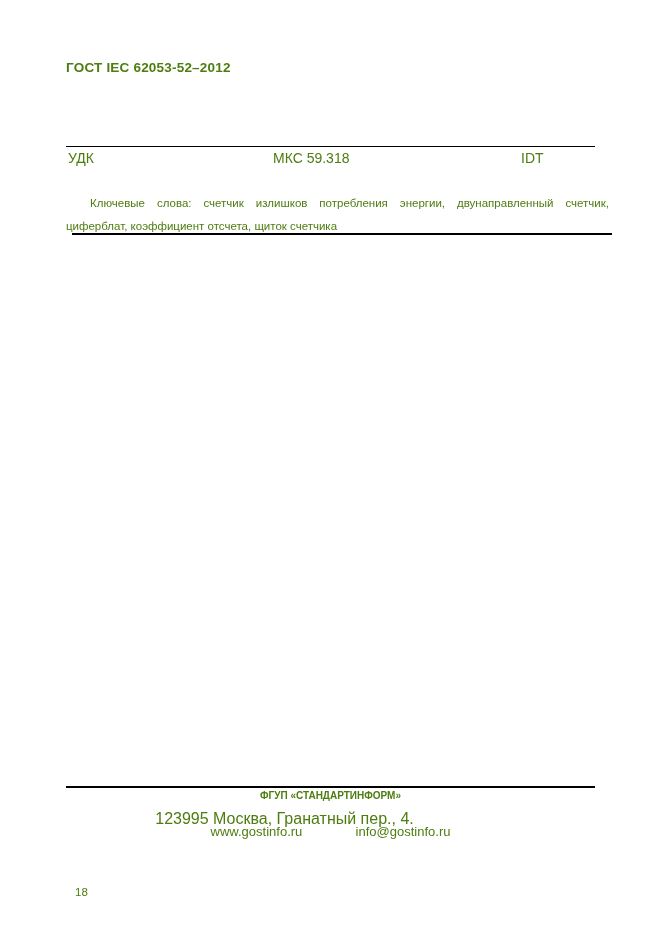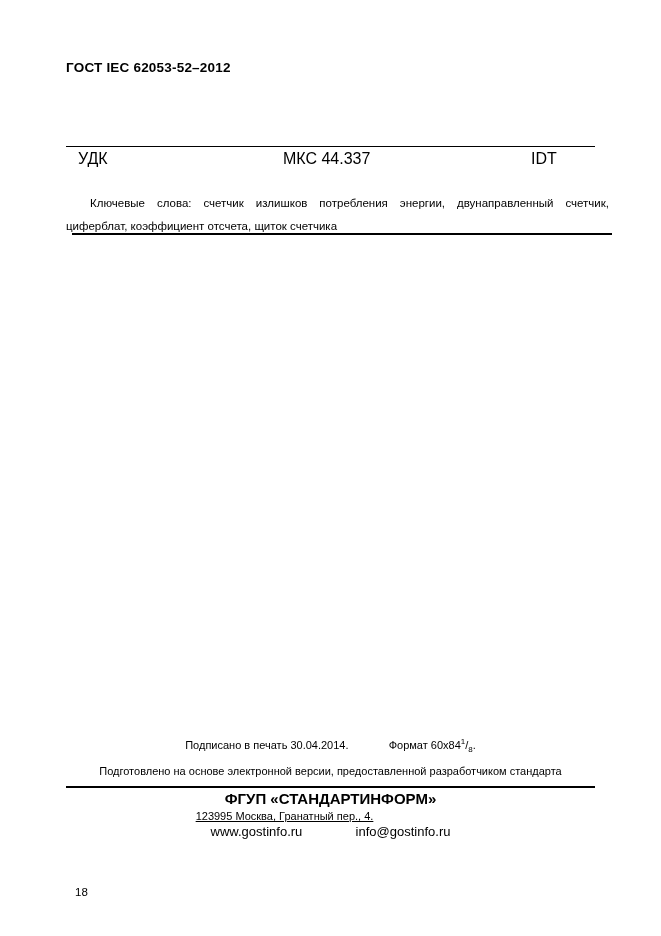--- a/index.html
+++ b/index.html
@@ -6,21 +6,21 @@
     margin: 0;
     padding: 0;
     background: #ffffff;
   }
   .page {
     position: relative;
     width: 661px;
     height: 936px;
     background: #ffffff;
     font-family: "Liberation Sans", sans-serif;
-    color: #000000;
+    color: #4d7c0f;
     overflow: hidden;
   }
 
   .doc-header {
     position: absolute;
     left: 66px;
     top: 60px;
     font-size: 13.5px;
     font-weight: bold;
     letter-spacing: 0.2px;
@@ -30,25 +30,25 @@
     position: absolute;
     left: 66px;
     top: 146px;
     width: 529px;
     height: 1px;
     background: #000000;
   }
 
   .meta-row {
     position: absolute;
-    left: 78px;
+    left: 68px;
     top: 150px;
     width: 529px;
     height: 18px;
-    font-size: 16px;
+    font-size: 14px;
     text-align: right;
   }
   .meta-udk {
     position: absolute;
     left: 0px;
     top: 0px;
   }
   .meta-mks {
     position: absolute;
     left: 205px;
@@ -115,32 +115,31 @@
     height: 2px;
     background: #000000;
   }
 
   .footer-org {
     position: absolute;
     left: 0px;
     top: 790px;
     width: 661px;
     text-align: center;
-    font-size: 15px;
+    font-size: 10px;
     font-weight: bold;
   }
 
   .footer-addr {
     position: absolute;
     left: 0px;
     top: 810px;
     width: 569px;
     text-align: center;
-    font-size: 11px;
-    text-decoration: underline;
+    font-size: 16px;
   }
 
   .footer-links {
     position: absolute;
     left: 0px;
     top: 824px;
     width: 661px;
     text-align: center;
     font-size: 13px;
   }
@@ -164,38 +163,32 @@
 <body>
 
 <div class="page">
 
   <div class="doc-header">ГОСТ IEC 62053-52–2012</div>
 
   <div class="rule-top"></div>
 
   <div class="meta-row">
     <span class="meta-udk">УДК</span>
-    <span class="meta-mks">МКС 44.337</span>
+    <span class="meta-mks">МКС 59.318</span>
     <span class="meta-idt">IDT</span>
   </div>
 
   <div class="keywords">
     <span>Ключевые слова:</span>
     <span>счетчик излишков потребления энергии, двунаправленный счетчик, циферблат, коэффициент отсчета, щиток счетчика</span>
   </div>
 
   <div class="rule-bottom-kw"></div>
 
-  <div class="footer-print">
-    <span>Подписано в печать 30.04.2014.</span>
-    <span class="gap"></span>
-    <span>Формат 60x84</span><sup>1</sup>/<sub style="font-size:8px">8</sub><span>.</span>
-  </div>
-
-  <div class="footer-note">Подготовлено на основе электронной версии, предоставленной разработчиком стандарта</div>
+
 
   <div class="rule-footer"></div>
 
   <div class="footer-org">ФГУП «СТАНДАРТИНФОРМ»</div>
 
   <div class="footer-addr">123995 Москва, Гранатный пер., 4.</div>
 
   <div class="footer-links">
     <span class="site">www.gostinfo.ru</span>
     <span class="sep"></span>

